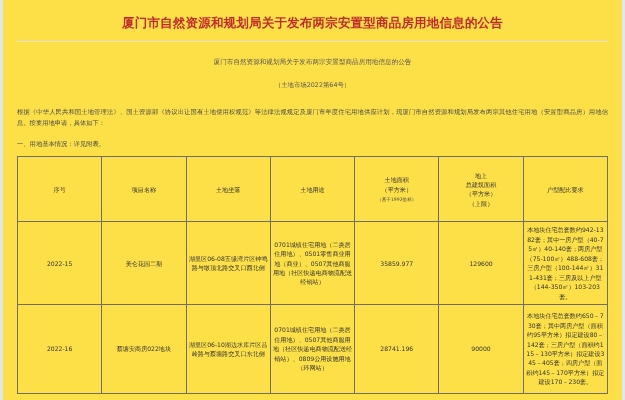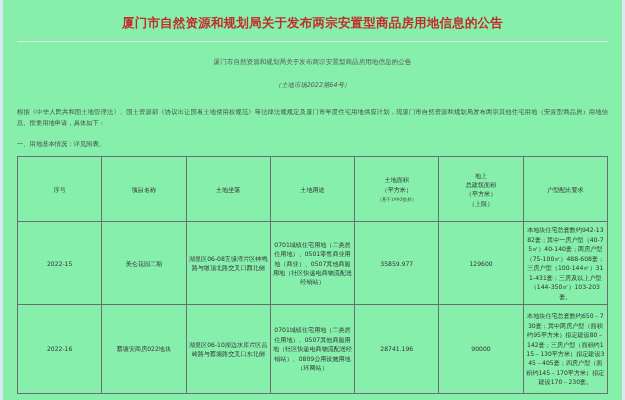--- a/index.html
+++ b/index.html
@@ -11,21 +11,21 @@
     width: 625px;
     height: 400px;
     overflow: hidden;
     font-family: "DejaVu Sans", "Liberation Sans", sans-serif;
     color: #333;
   }
   .page {
     position: relative;
     width: 625px;
     height: 400px;
-    background: #86efac;
+    background: #fde047;
     border-left: 3px solid #dce7f2;
     border-right: 3px solid #dce7f2;
     box-sizing: border-box;
     overflow: hidden;
   }
   .inner {
     padding: 0 14px;
   }
 
   
@@ -63,21 +63,20 @@
     font-size: 6.6px;
     color: #555;
     margin-top: 16px;
     line-height: 1.5;
   }
   .doc-number {
     text-align: center;
     font-size: 6.4px;
     color: #555;
     margin-top: 14px;
-    font-style: italic;
   }
   .para {
     font-size: 6.3px;
     color: #4a4a4a;
     line-height: 1.75;
     margin-top: 16px;
     text-align: justify;
     text-indent: 0;
   }
   .para-2 {

